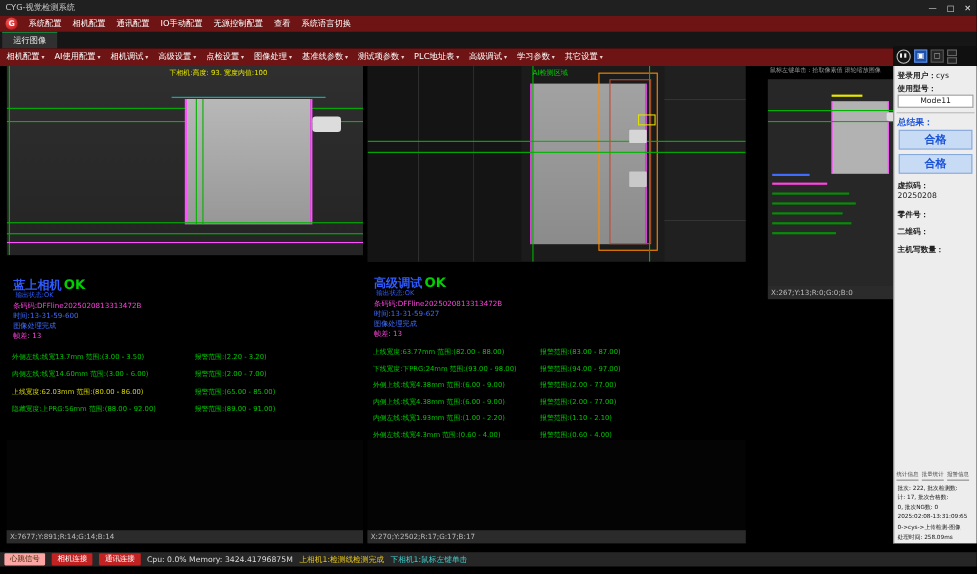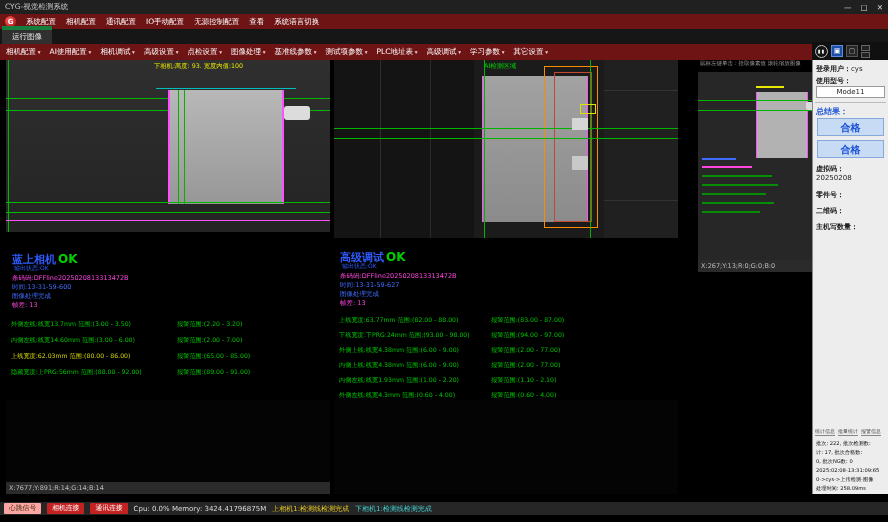--- a/index.html
+++ b/index.html
@@ -12,21 +12,21 @@
   .win-controls{margin-left:auto;display:flex;gap:9px;color:#ddd;font-size:7.5px}
   .win-controls span{cursor:default}
 
   .menubar{position:absolute;left:0;top:14px;width:888px;height:15px;background:#6e1414;
     display:flex;align-items:center;gap:10px;padding:0 5px;color:#fff;font-size:7.5px}
   .logo{width:11px;height:11px;border-radius:50%;flex:0 0 11px;
     background:radial-gradient(circle at 35% 35%,#ff5a5a,#a50c0c);
     color:#fff;font-size:7px;font-weight:bold;display:flex;align-items:center;justify-content:center}
 
   .tabrow{position:absolute;left:0;top:29px;width:888px;height:15px;background:#161616;display:flex;align-items:flex-end}
-  .tab{background:#303030;color:#eee;font-size:7.5px;padding:2px 10px 2px 10px;border-top:4px solid #15803d;margin-left:2px}
+  .tab{background:#303030;color:#eee;font-size:7.5px;padding:2px 10px 2px 10px;border-top:1px solid #15803d;margin-left:2px}
 
   .toolbar{position:absolute;left:0;top:44px;width:812px;height:16px;background:#6e1414;
     display:flex;align-items:center;gap:9px;padding:0 6px;color:#fff;font-size:7.5px;white-space:nowrap}
   .titem::after{content:" ▾";font-size:5.5px;color:#f0d0d0}
 
   .right-controls{position:absolute;left:812px;top:42px;width:76px;height:18px;background:#101010;
     display:flex;align-items:center;gap:3px;padding:0 3px}
   .pause-btn{width:13px;height:13px;border-radius:50%;border:1px solid #c0c0c0;background:#141414;
     color:#eee;font-size:5px;letter-spacing:1px;display:flex;align-items:center;justify-content:center}
   .sq-btn{width:12px;height:12px;display:flex;align-items:center;justify-content:center;font-size:7px}
@@ -255,20 +255,21 @@
         </div>
         <div class="mrow rw" style="top:316px">
           <span class="t">内侧左线:线宽1.93mm 范围:(1.00 - 2.20)</span>
           <span class="a">报警范围:(1.10 - 2.10)</span>
         </div>
         <div class="mrow rw" style="top:331px">
           <span class="t">外侧左线:线宽4.3mm 范围:(0.60 - 4.00)</span>
           <span class="a">报警范围:(0.60 - 4.00)</span>
         </div>
       </div>
+      <div class="coordbar">X:270;Y:2502;R:17;G:17;B:17</div>
     </div>
 
     <div class="pcol">
       <div class="hint">鼠标左键单击：拾取像素值 滚轮缩放图像</div>
 
       <div class="preview" style="top:12px;height:200px">
         <div class="pimg" style="height:188px">
           <div class="part" style="left:58px;top:20px;width:52px;height:66px;background:#b2b2b2;border-left:1px solid #ff50ff;border-right:1px solid #ff50ff"></div>
           <div style="position:absolute;left:108px;top:30px;width:12px;height:8px;background:#ddd;border-radius:2px"></div>
           <div class="hline green" style="left:0;top:28px;width:128px"></div>
@@ -316,16 +317,16 @@
       <div class="sline" style="top:425px">处理时间: 258.09ms</div>
     </div>
   </div>
 
   <div class="statusbar">
     <span class="badge yellow">心跳信号</span>
     <span class="badge red">相机连接</span>
     <span class="badge red">通讯连接</span>
     <span>Cpu: 0.0% Memory: 3424.41796875M</span>
     <span class="txt-yellow">上相机1:检测线检测完成</span>
-    <span class="txt-cyan">下相机1:检测线检测完成</span>
+    <span class="txt-cyan">下相机1:鼠标左键单击</span>
   </div>
 
 </div>
 
 </body></html>

